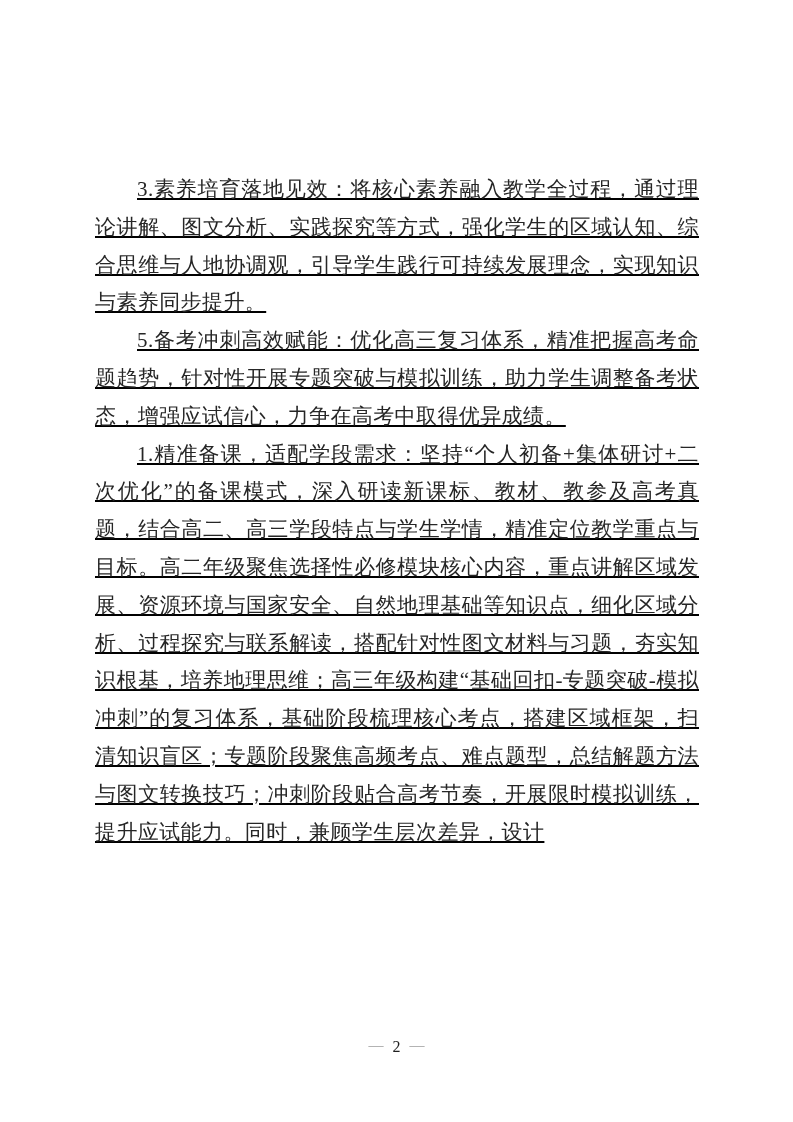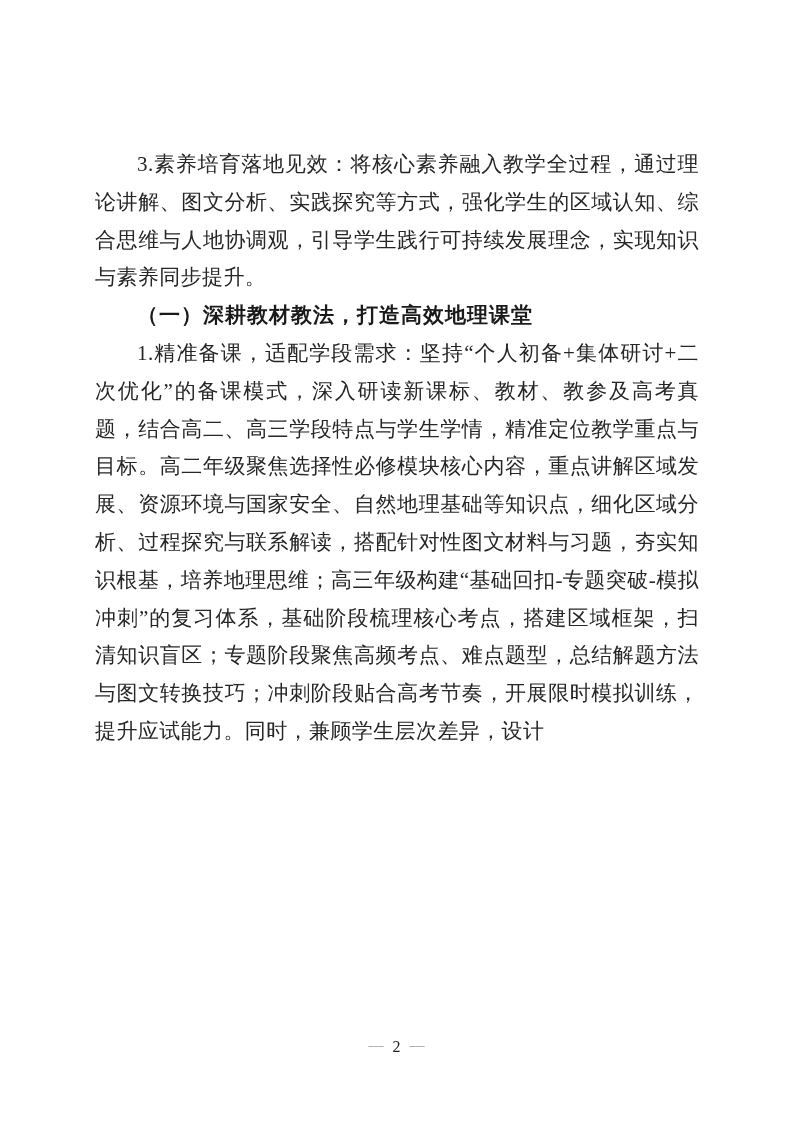--- a/index.html
+++ b/index.html
@@ -12,21 +12,22 @@
     width: 793px;
     height: 1122px;
     background: #ffffff;
     overflow: hidden;
     font-family: "Liberation Serif", serif;
   }
   .content {
     position: absolute;
     left: 95px;
     right: 94px;
-    top: 146px;
+    top: 171px;
+    text-decoration: underline;
   }
   .para {
     margin: 0;
     font-family: "Liberation Serif", serif;
     font-size: 21px;
     line-height: 37.8px;
     color: #262626;
     text-align: justify;
     text-indent: 2em;
     letter-spacing: 0.4px;
@@ -62,20 +63,20 @@
   .footer .num {
     color: #1f1f1f;
   }
 </style>
 </head>
 <body>
 
 <div class="page">
   <div class="content">
     <p class="para">3.素养培育落地见效：将核心素养融入教学全过程，通过理论讲解、图文分析、实践探究等方式，强化学生的区域认知、综合思维与人地协调观，引导学生践行可持续发展理念，实现知识与素养同步提升。</p>
-    <p class="para heading2">（一）深耕教材教法，打造高效地理课堂</p>
+    <p class="para">5.备考冲刺高效赋能：优化高三复习体系，精准把握高考命题趋势，针对性开展专题突破与模拟训练，助力学生调整备考状态，增强应试信心，力争在高考中取得优异成绩。</p>
     <p class="para">1.精准备课，适配学段需求：坚持“个人初备+集体研讨+二次优化”的备课模式，深入研读新课标、教材、教参及高考真题，结合高二、高三学段特点与学生学情，精准定位教学重点与目标。高二年级聚焦选择性必修模块核心内容，重点讲解区域发展、资源环境与国家安全、自然地理基础等知识点，细化区域分析、过程探究与联系解读，搭配针对性图文材料与习题，夯实知识根基，培养地理思维；高三年级构建“基础回扣-专题突破-模拟冲刺”的复习体系，基础阶段梳理核心考点，搭建区域框架，扫清知识盲区；专题阶段聚焦高频考点、难点题型，总结解题方法与图文转换技巧；冲刺阶段贴合高考节奏，开展限时模拟训练，提升应试能力。同时，兼顾学生层次差异，设计</p>
   </div>
 
   <div class="footer">
     <span class="dash">—</span><span class="num">2</span><span class="dash">—</span>
   </div>
 </div>
 
 </body></html>

